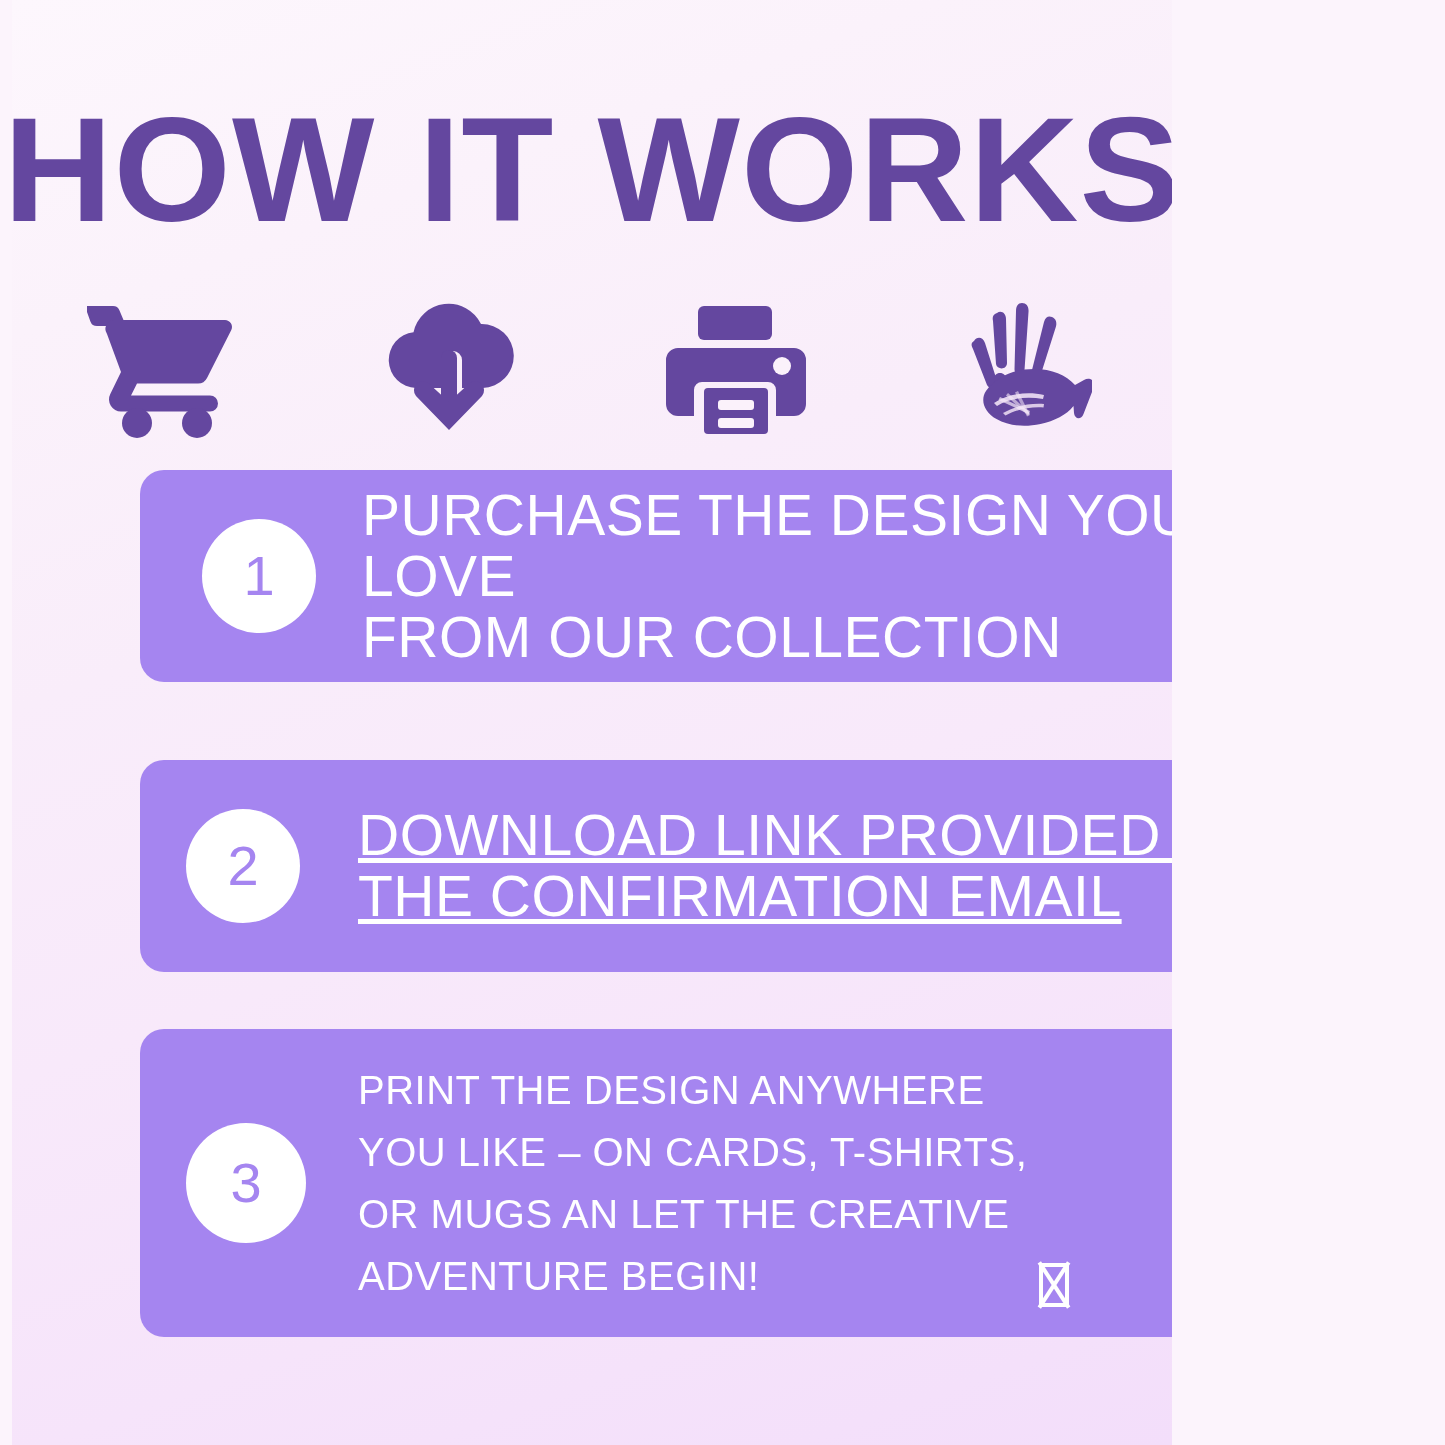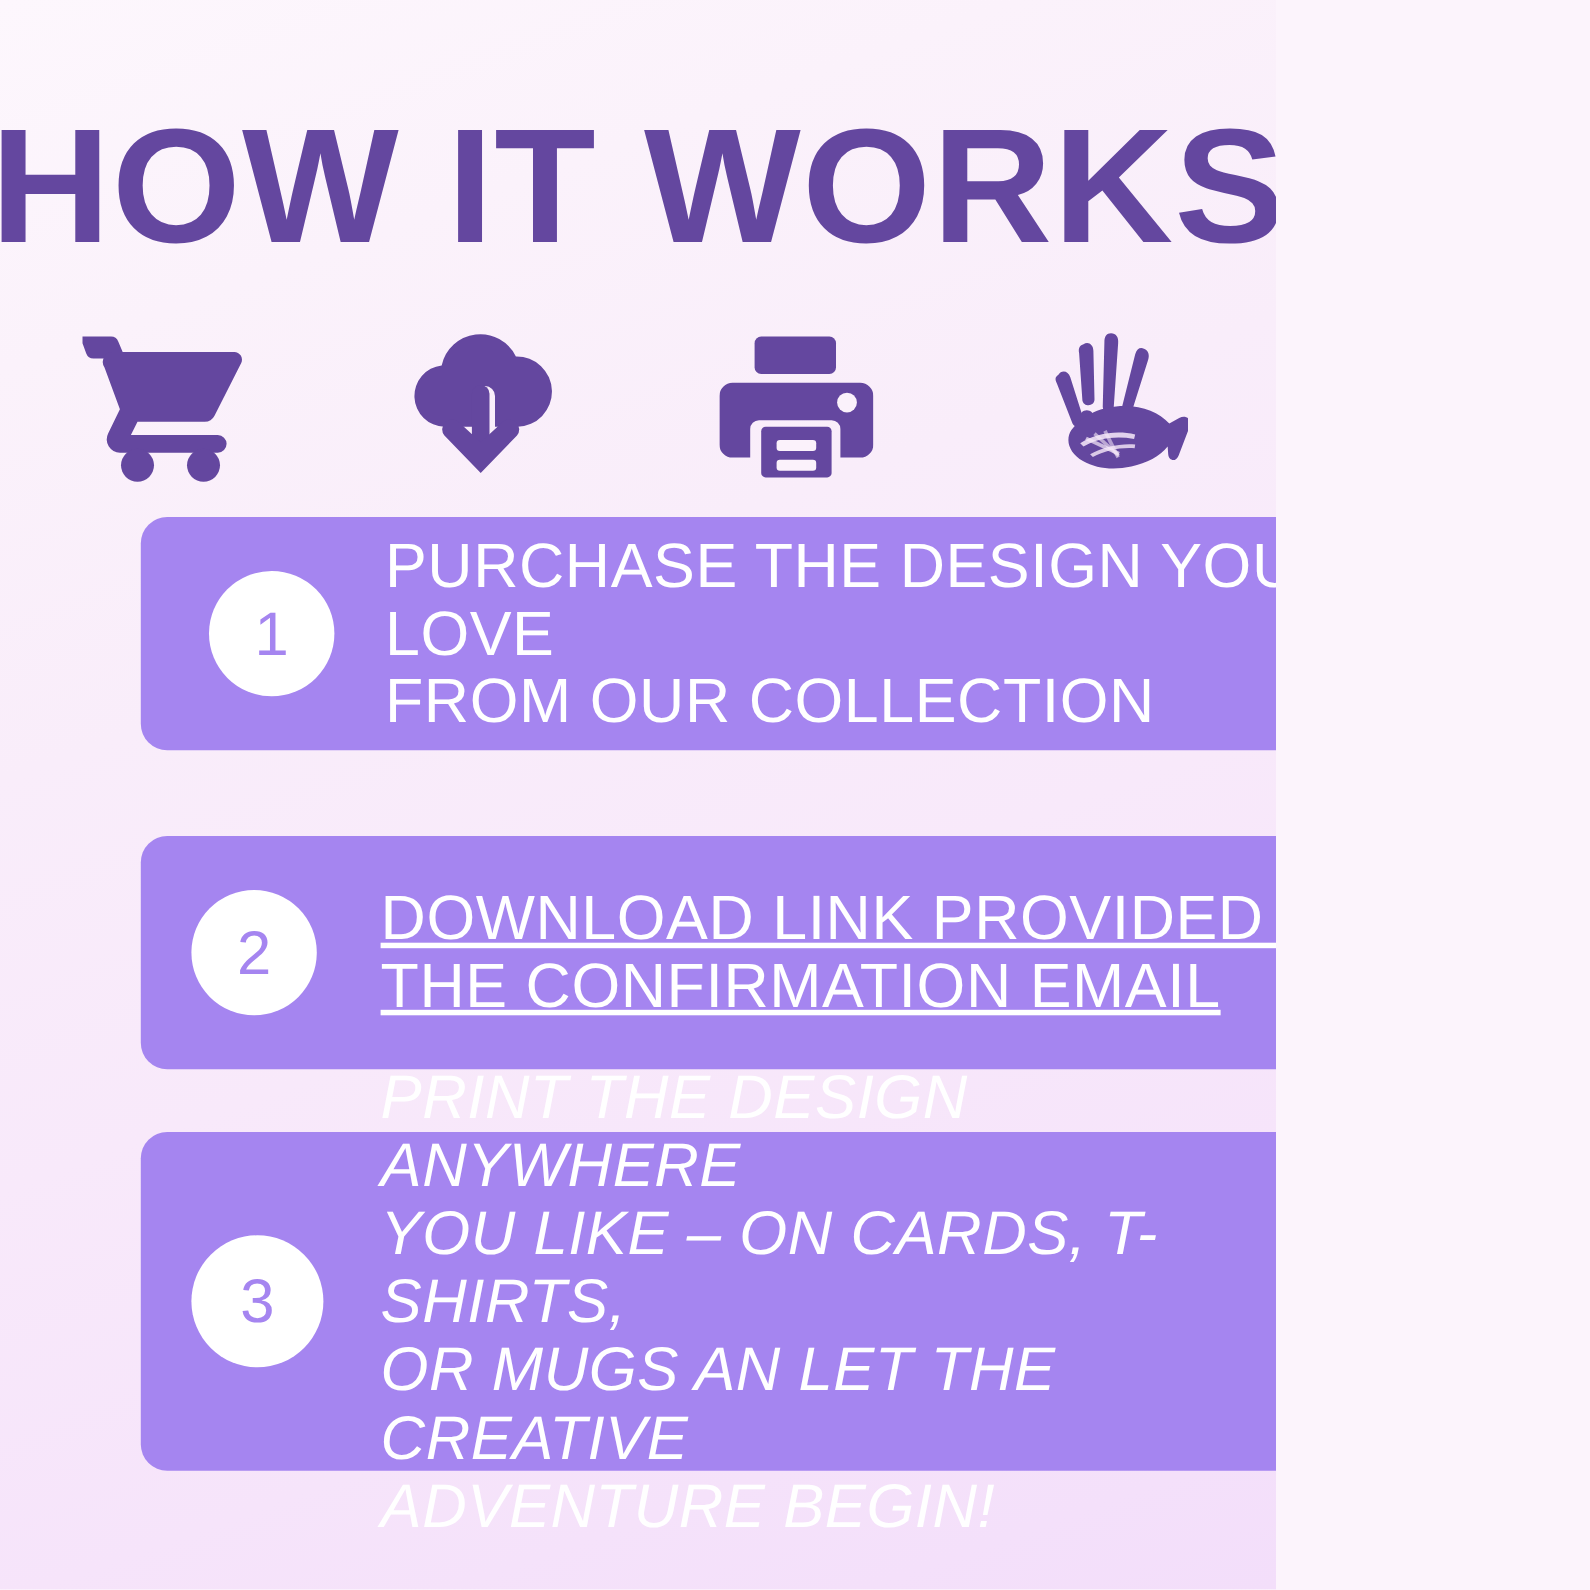--- a/index.html
+++ b/index.html
@@ -21,20 +21,21 @@
     box-sizing: border-box;
     background:
       linear-gradient(160deg,
         #fdf7fd 0%,
         #fbf2fb 18%,
         #f9edfa 38%,
         #f8e9fa 58%,
         #f6e4fa 78%,
         #f3defa 100%);
     overflow: hidden;
+    margin-left: 12px;
   }
 
   
   .title-wrap {
     position: absolute;
     top: 96px;
     left: 0;
     width: 100%;
     text-align: center;
   }
@@ -113,21 +114,21 @@
     color: #ffffff;
     font-family: "Liberation Sans", sans-serif;
     font-weight: 400;
     font-size: 57px;
     line-height: 61px;
     letter-spacing: 0.5px;
     white-space: pre-line;
   }
   .card-1 .card-text { margin-left: 46px; }
   .card-2 .card-text { margin-left: 58px; text-decoration: underline; }
-  .card-3 .card-text { margin-left: 52px; font-size: 56px; line-height: 62px; font-style: italic; }
+  .card-3 .card-text { margin-left: 52px; font-size: 40px; line-height: 62px; }
 
   .tofu {
     display: inline-block;
     vertical-align: -3px;
     width: 30px;
     height: 44px;
     margin-left: 12px;
     border: 4px solid #ffffff;
     box-sizing: border-box;
     position: relative;

